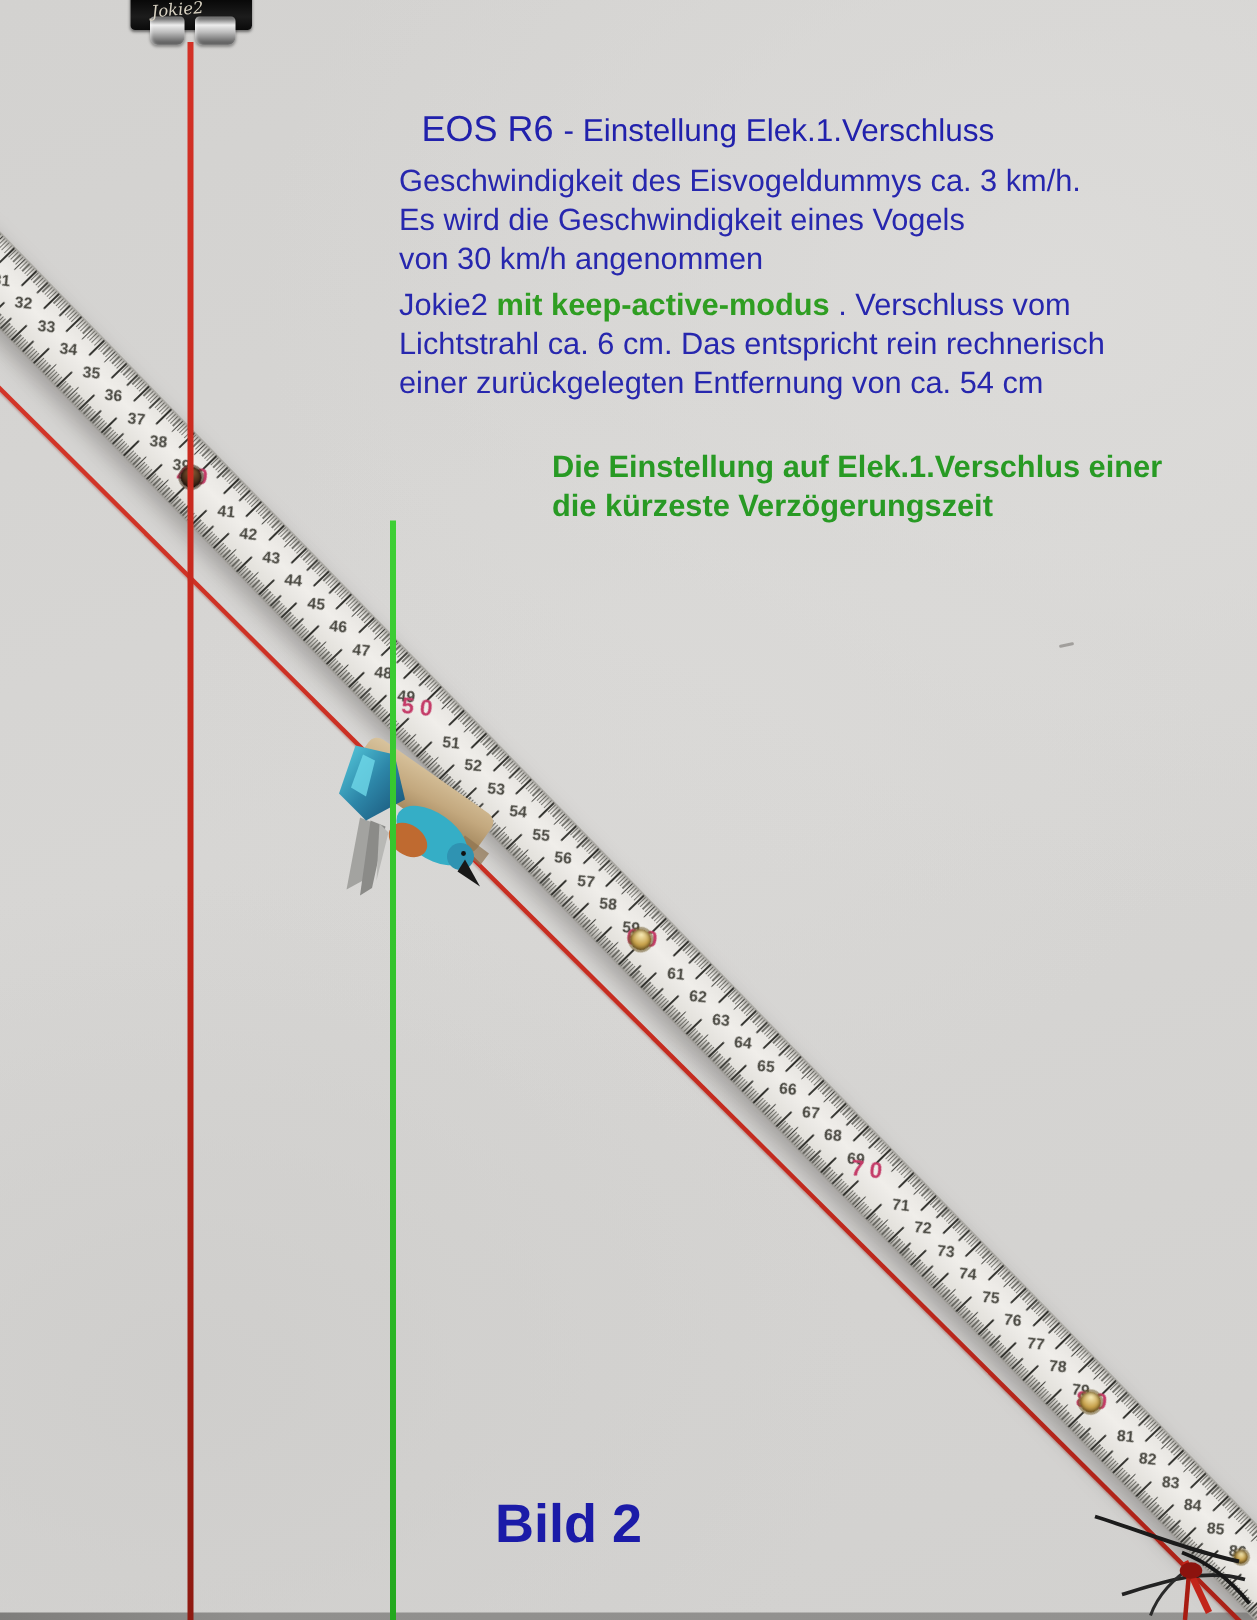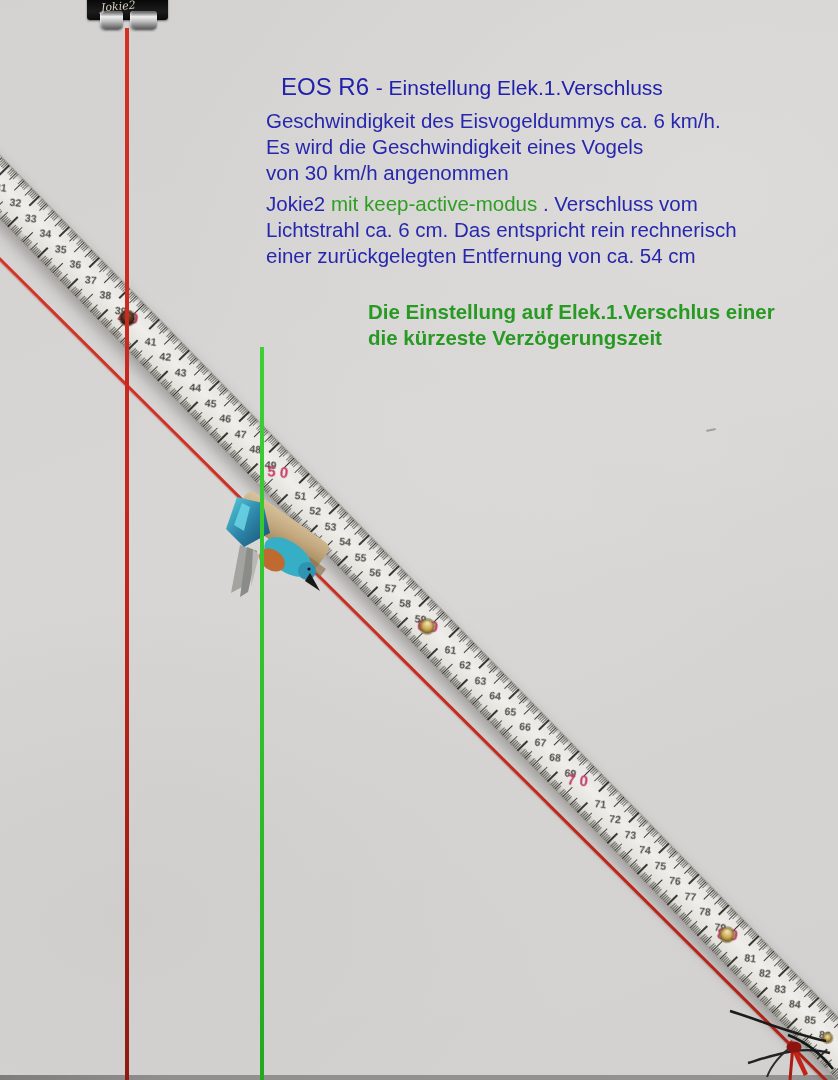--- a/index.html
+++ b/index.html
@@ -82,21 +82,21 @@
   }
   .foot.left{left:13px;width:23px;}
   .foot.right{left:43px;width:27px;}
   
   .ann{position:absolute;z-index:7;white-space:nowrap;}
   .title{left:267px;top:73px;color:#2121ac;font-weight:normal;font-size:24px;margin-left:14px;}
   .title .rest{font-size:21px;}
   .para{font-size:20.5px;line-height:26px;color:#2727ae;}
   .speed{left:266px;top:108px;}
   .keep{left:266px;top:191px;}
-  .hl{color:#2f9e22;font-weight:normal;}
+  .hl{color:#2f9e22;font-weight:bold;}
   .greennote{left:368px;top:299px;color:#289a24;font-weight:bold;font-size:20.5px;line-height:26px;}
   .bild{left:330px;top:995px;color:#1b1ba8;font-weight:bold;font-size:36px;}
   
   .bottom-strip{position:absolute;left:0;bottom:0;width:838px;height:5px;z-index:1;
     background:linear-gradient(to right,#7e7d7b,#908f8d 20%,#949391);}
   .wall-mark{position:absolute;left:706px;top:429px;width:10px;height:2px;z-index:1;
     background:#a19f9c;transform:rotate(-12deg);border-radius:2px;}
   .bird,.wires{position:absolute;z-index:4;}
   .bird{left:210px;top:487px;}
   .wires{left:720px;top:985px;}
@@ -228,30 +228,31 @@
     <path d="M73,60 L70,95" stroke="#a81c12" stroke-width="3"></path>
     <ellipse cx="74" cy="62" rx="7.5" ry="5.5" fill="#8c130e"></ellipse>
   </svg>
 
   <div class="ann title">
     <span>EOS R6</span>
     <span class="rest">- Einstellung Elek.1.Verschluss</span>
   </div>
 
   <div class="ann para speed">
-    <div>Geschwindigkeit des Eisvogeldummys ca. 6 km/h.</div>
+    <div>Geschwindigkeit des Eisvogeldummys ca. 3 km/h.</div>
     <div>Es wird die Geschwindigkeit eines Vogels</div>
     <div>von 30 km/h angenommen</div>
   </div>
 
   <div class="ann para keep">
     <div><span>Jokie2 </span><span class="hl">mit keep-active-modus</span><span> . Verschluss vom</span></div>
     <div>Lichtstrahl ca. 6 cm. Das entspricht rein rechnerisch</div>
     <div>einer zurückgelegten Entfernung von ca. 54 cm</div>
   </div>
 
   <div class="ann greennote">
     <div>Die Einstellung auf Elek.1.Verschlus einer</div>
     <div>die kürzeste Verzögerungszeit</div>
   </div>
 
+  <div class="ann bild">Bild 2</div>
 
 </div>
 
 </body></html>

